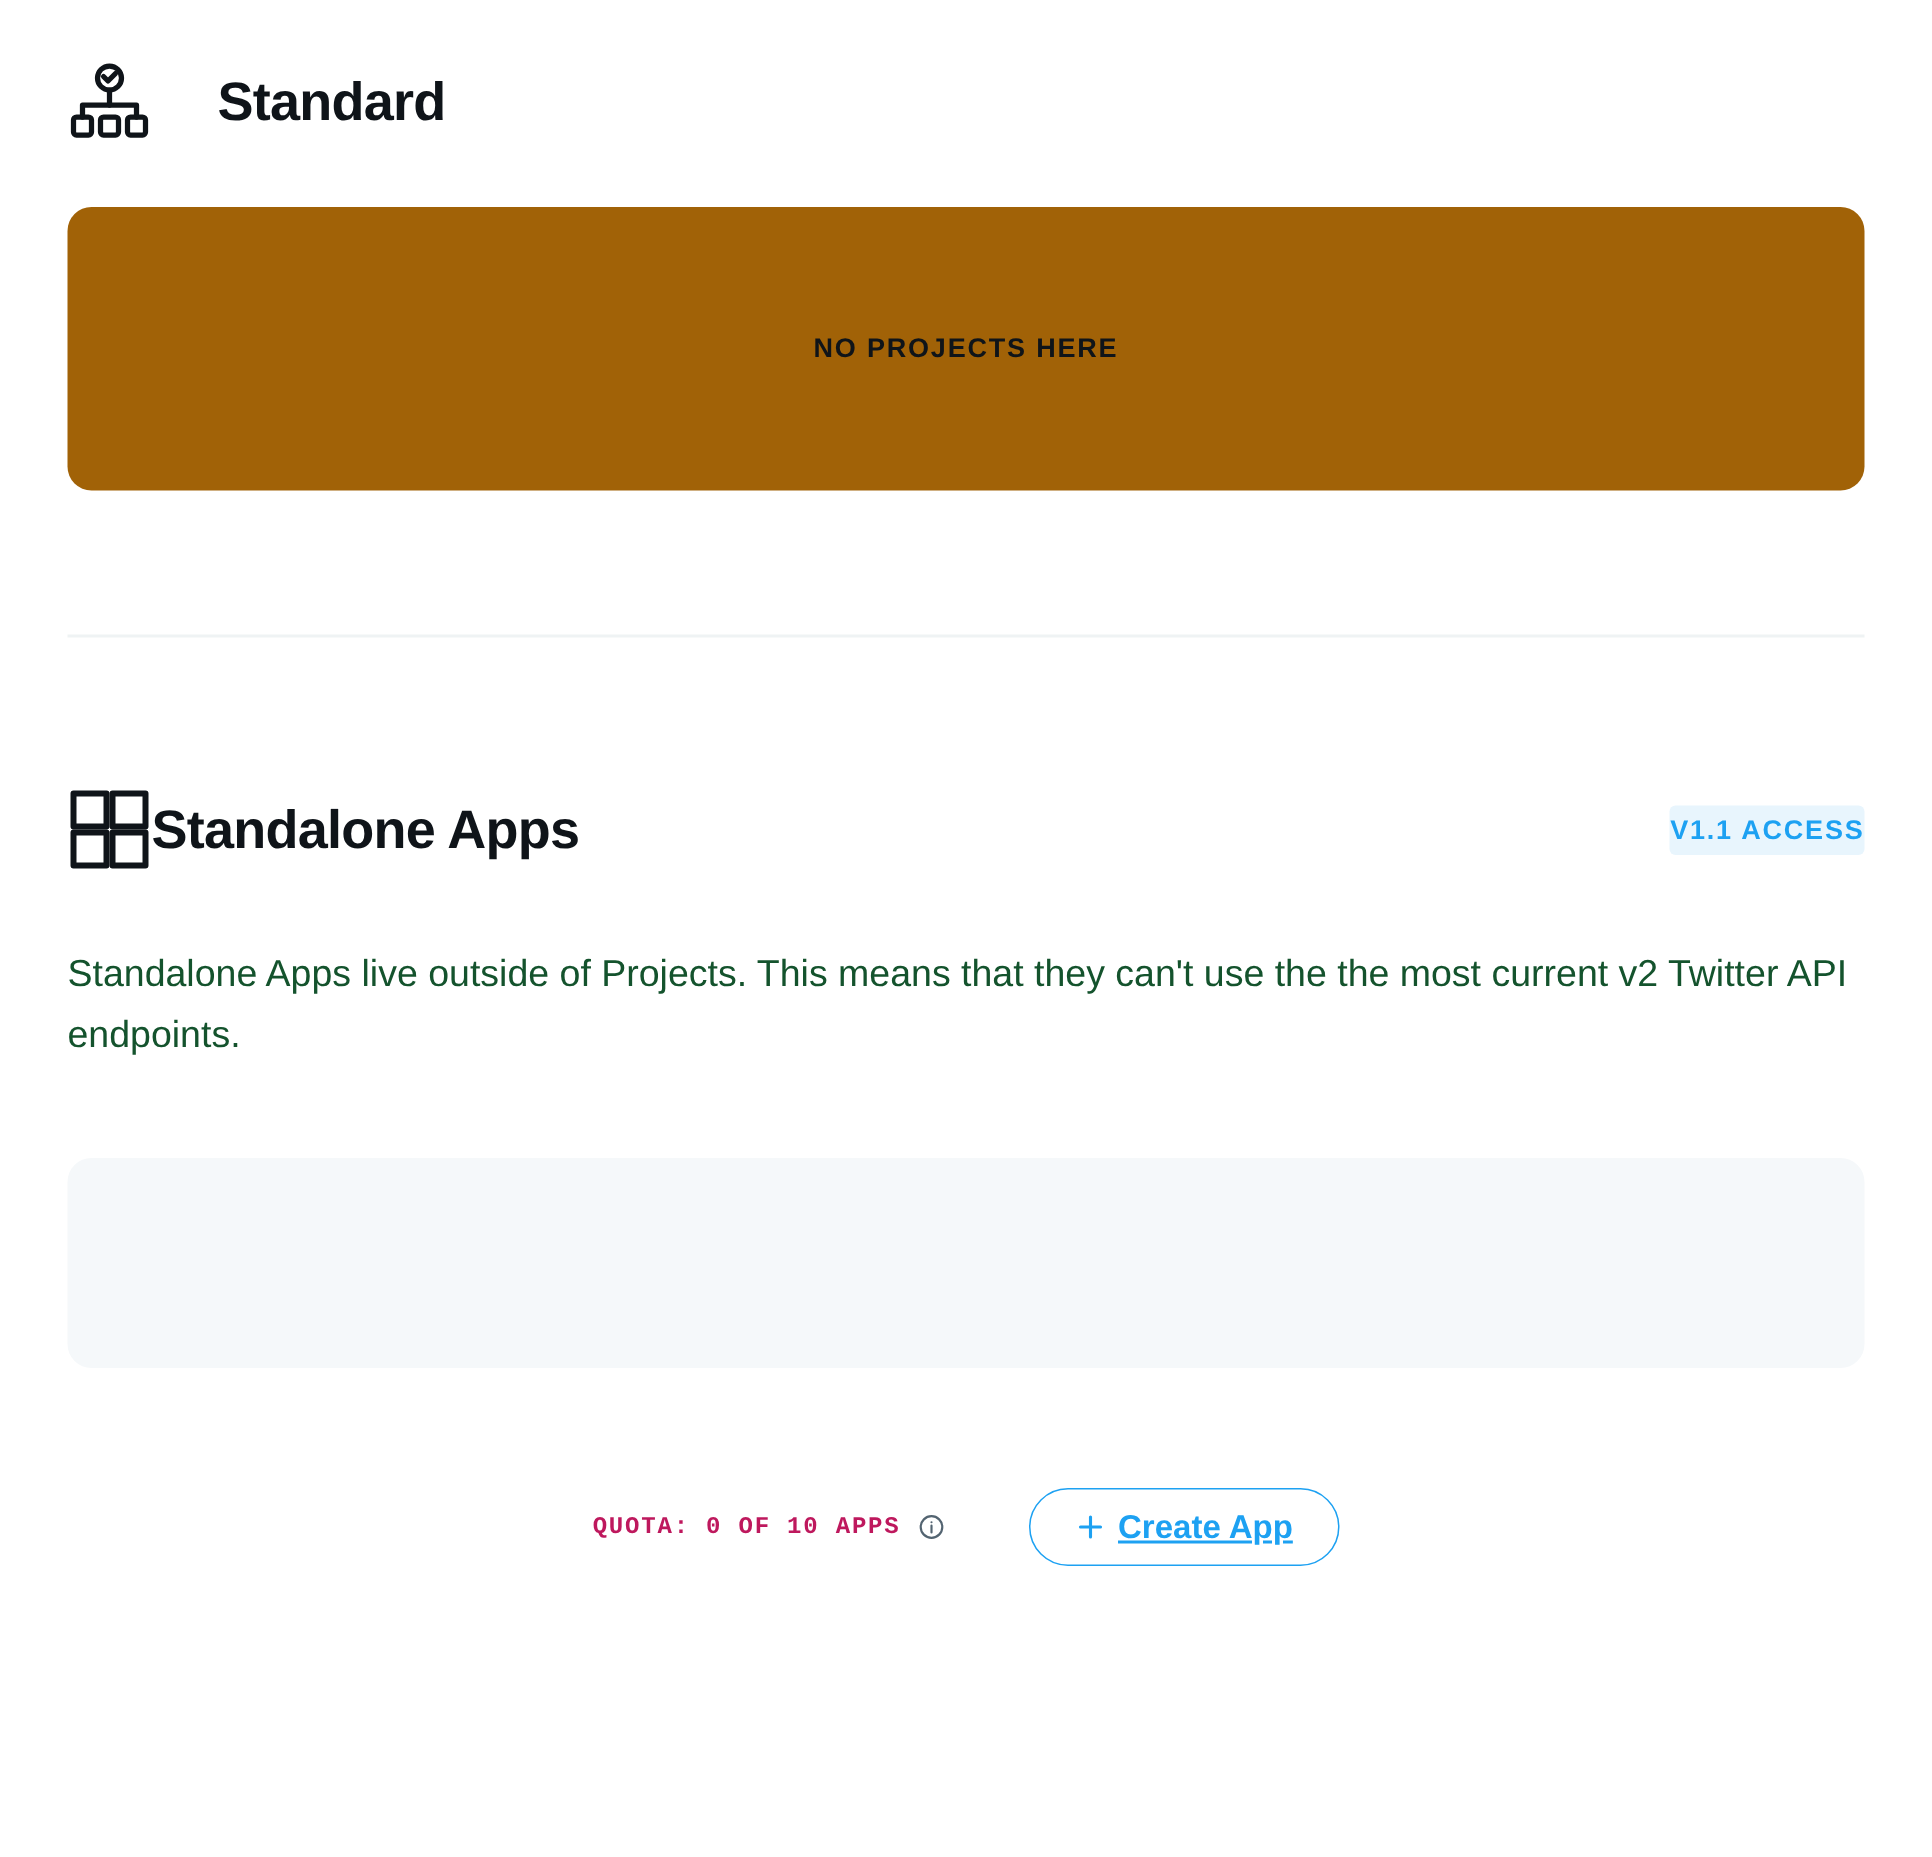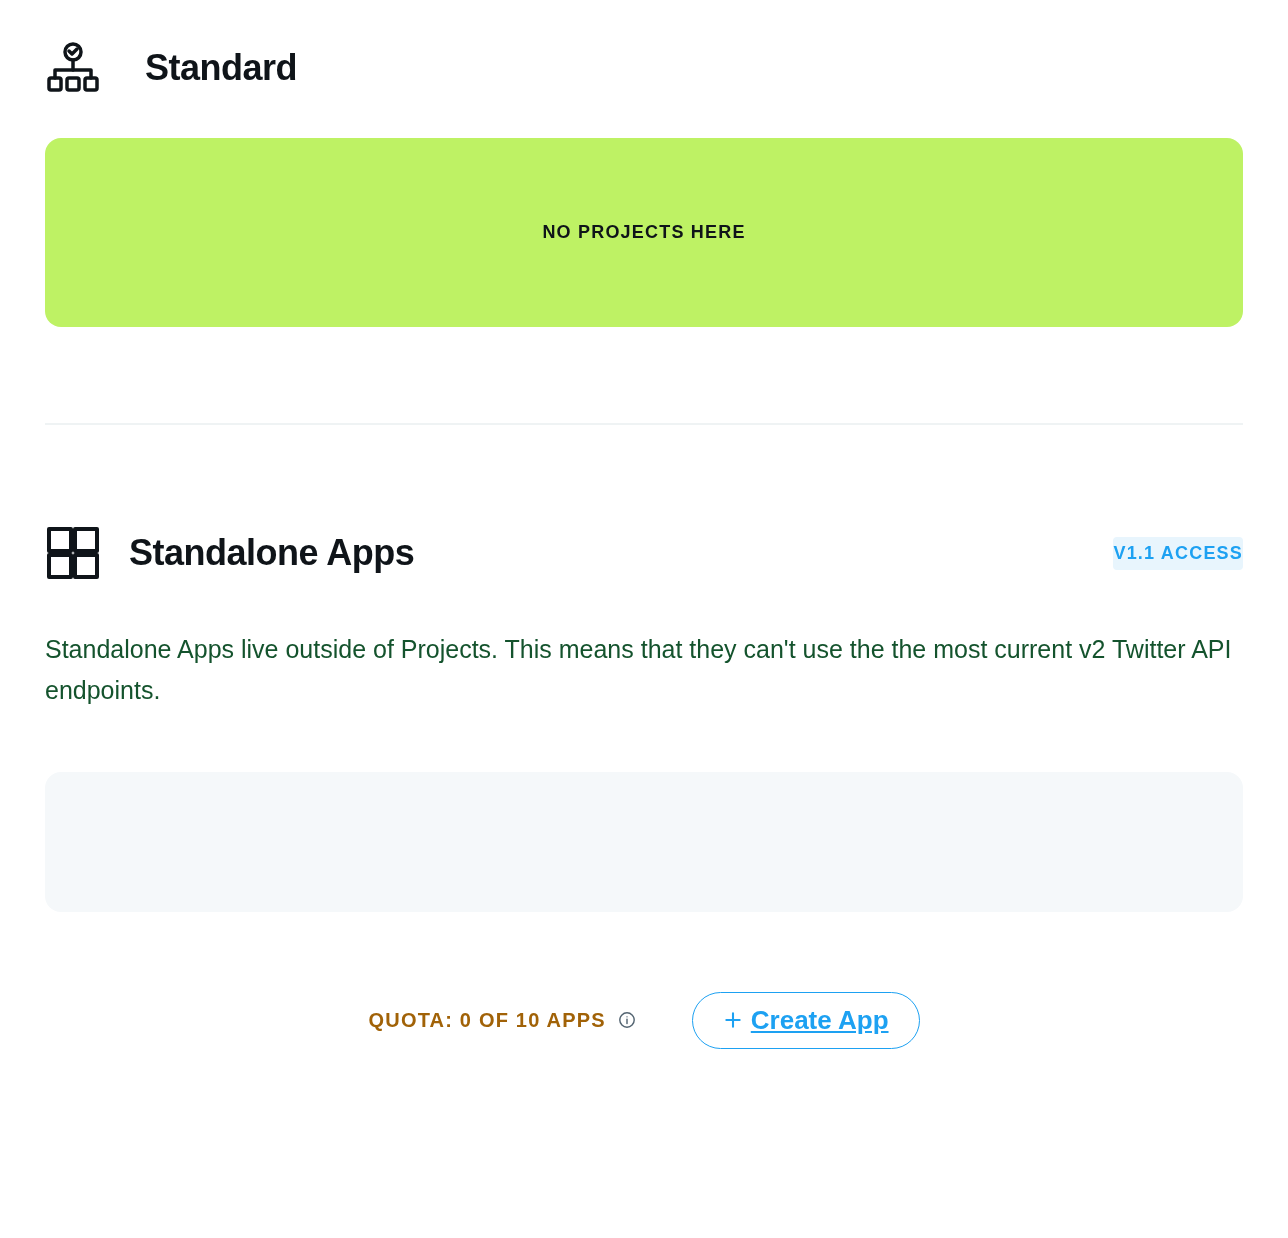--- a/index.html
+++ b/index.html
@@ -30,21 +30,21 @@
       height: 56px;
       display: flex;
       align-items: center;
       justify-content: center;
     }
     .icon-wrap svg {
       width: 56px;
       height: 56px;
     }
     .empty-panel {
-      background: #bef264;
+      background: #a16207;
       border-radius: 16px;
       padding: 84px 30px;
       display: flex;
       align-items: center;
       justify-content: center;
       gap: 28px;
     }
     .empty-text {
       font-size: 18px;
       font-weight: 800;
@@ -77,21 +77,20 @@
     }
     .apps-header-row {
       display: flex;
       align-items: center;
       justify-content: space-between;
       margin-bottom: 48px;
     }
     .apps-header-left {
       display: flex;
       align-items: center;
-      gap: 28px;
     }
     .badge {
       background: #e8f5fd;
       color: #1da1f2;
       font-size: 18px;
       font-weight: 800;
       letter-spacing: 1.2px;
       padding: 6px 0;
       border-radius: 4px;
       text-transform: uppercase;
@@ -113,38 +112,39 @@
       align-items: center;
       justify-content: center;
       gap: 56px;
     }
     .quota-wrap {
       display: flex;
       align-items: center;
       gap: 12px;
     }
     .quota-text {
-      font-size: 20px;
+      font-size: 16px;
       font-weight: 800;
       letter-spacing: 1.2px;
-      color: #a16207;
+      color: #be185d;
       text-transform: uppercase;
+      font-family: Liberation Mono, monospace;
     }
     .info-icon {
       width: 18px;
       height: 18px;
       color: #536471;
     }
     .btn-outline {
       background: #ffffff;
       color: #1da1f2;
       border: 1px solid #1da1f2;
       border-radius: 9999px;
       padding: 12px 30px;
-      font-size: 26px;
+      font-size: 22px;
       font-weight: 800;
       display: inline-flex;
       align-items: center;
       gap: 8px;
       cursor: pointer;
       font-family: inherit;
     }
     .btn-outline span.label {
       text-decoration: underline;
     }

